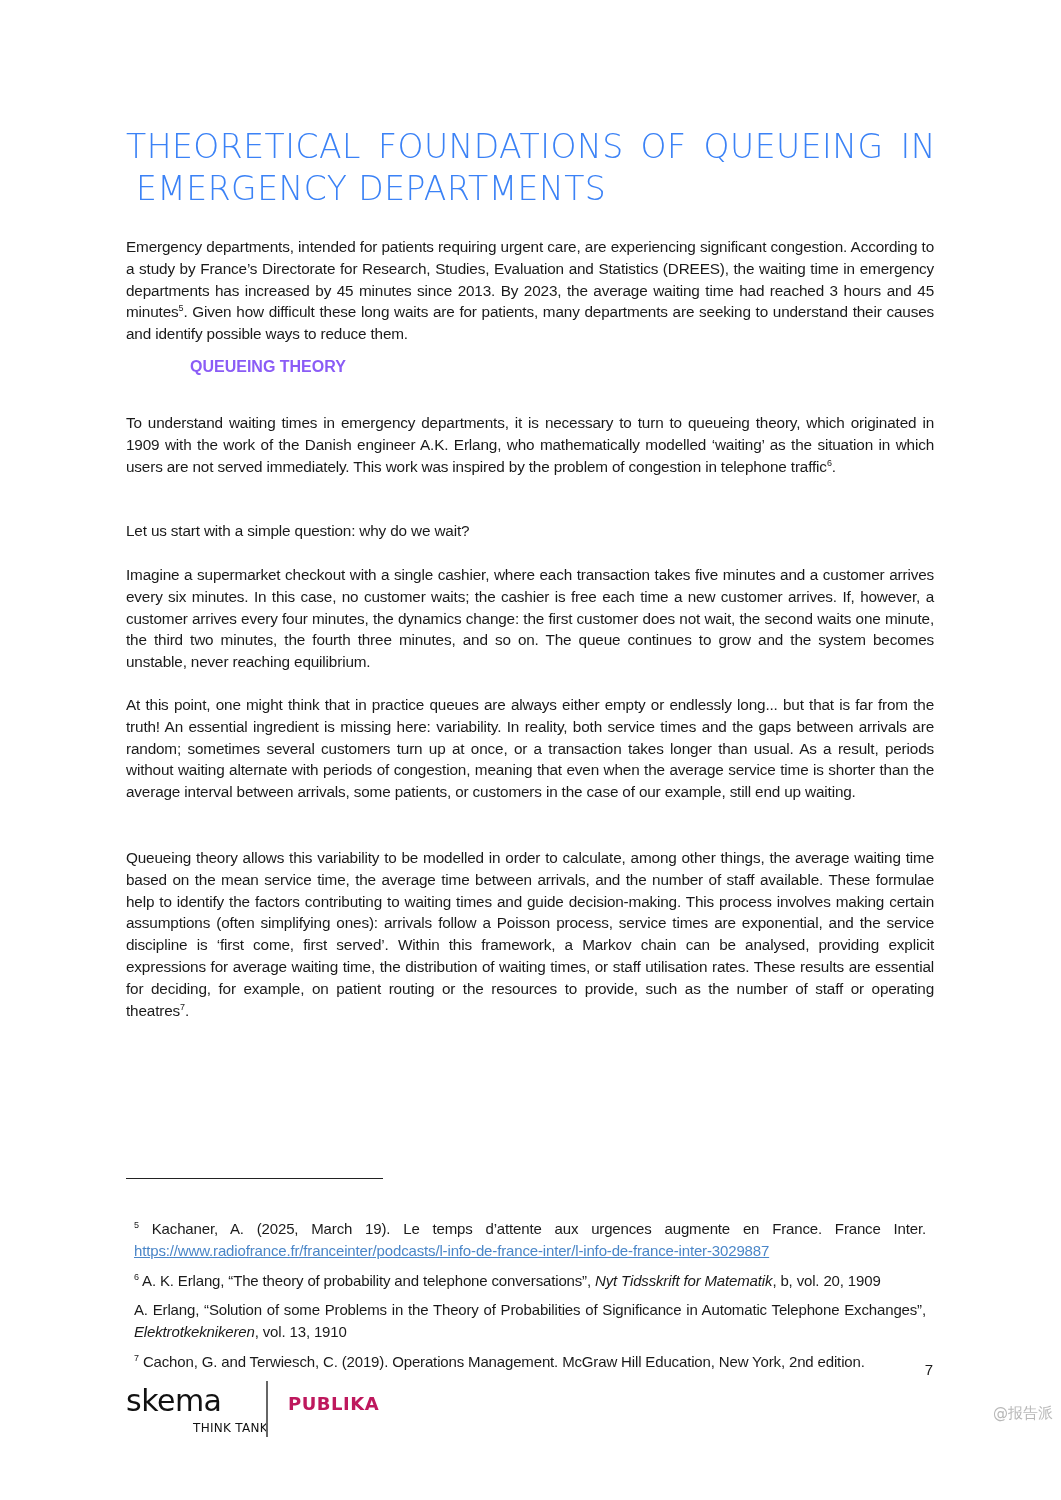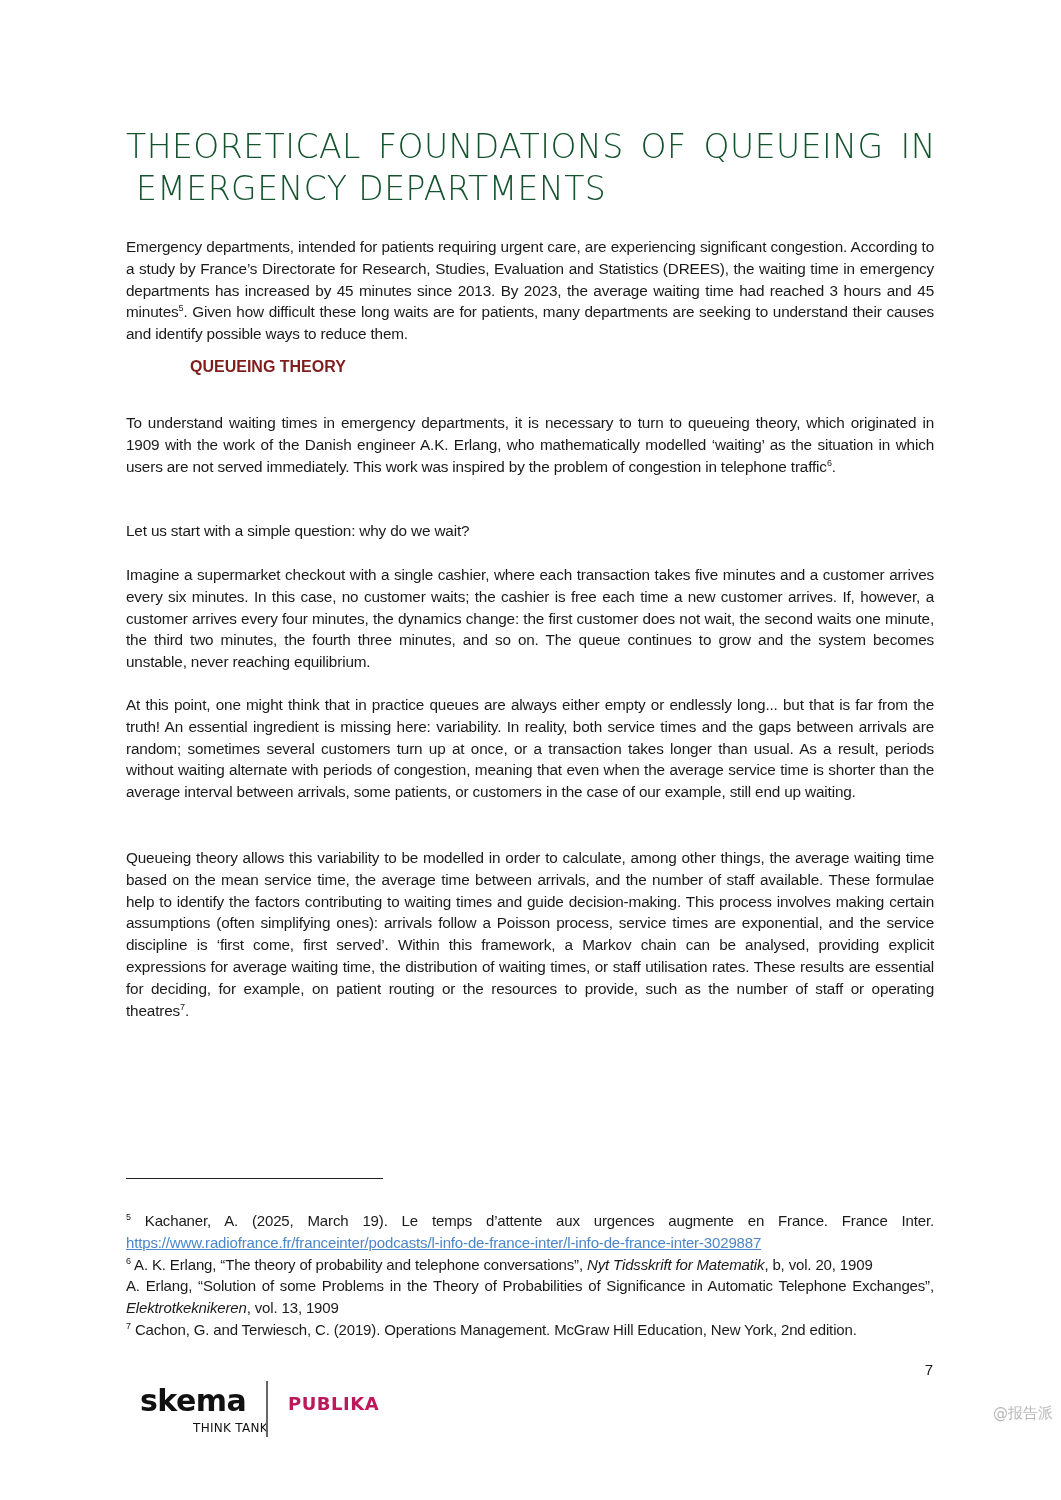--- a/index.html
+++ b/index.html
@@ -4,53 +4,53 @@
 <style>
   html, body { margin: 0; padding: 0; background: #ffffff; }
   body {
     width: 1061px; height: 1500px; position: relative; overflow: hidden;
     font-family: "Liberation Sans", sans-serif; color: #1a1a1a;
   }
   .page-title {
     position: absolute; left: 126px; top: 126px; width: 810px;
     font-family: "DejaVu Sans", sans-serif; font-weight: 200;
     font-size: 33px; line-height: 42px; letter-spacing: 0.5px;
-    color: #14532d; text-align: justify; text-align-last: left;
+    color: #3b82f6; text-align: justify; text-align-last: left;
   }
   .title-line { display: block; text-align: justify; text-align-last: justify; }
   .title-line.last { text-align-last: left; margin-left: 10px; }
   .body-text {
     position: absolute; left: 126px; width: 808px;
     font-family: "Liberation Sans", sans-serif; font-size: 15.3px; line-height: 21.8px;
     text-align: justify; color: #1a1a1a; letter-spacing: -0.15px; margin-top: 8px;
   }
   .heading {
     position: absolute; left: 190px; top: 358px;
     font-family: "Liberation Sans", sans-serif; font-weight: bold; font-size: 16px;
-    color: #7f1d1d;
+    color: #8b5cf6;
   }
   sup { font-size: 9px; line-height: 0; vertical-align: super; }
   .fn-rule {
     position: absolute; left: 126px; top: 1178px; width: 257px; height: 1px; background: #222;
   }
   .footnotes {
     position: absolute; left: 126px; top: 1210px; width: 808px;
     font-family: "Liberation Sans", sans-serif; font-size: 15px; line-height: 21.8px;
     text-align: justify; color: #1a1a1a; letter-spacing: -0.15px;
   }
-  .footnotes p { margin: 0; }
+  .footnotes p { margin: 8px; }
   .fn-link { color: #4a86c8; text-decoration: underline; }
   .page-number {
     position: absolute; right: 128px; top: 1361px; font-size: 15px;
     font-family: "Liberation Sans", sans-serif; color: #1a1a1a;
   }
   .logo-skema {
     position: absolute; left: 126px; top: 1386px;
-    font-family: "DejaVu Sans", sans-serif; font-weight: bold; font-size: 30px;
-    letter-spacing: -0.5px; color: #111; line-height: 30px; margin-left: 14px;
+    font-family: "DejaVu Sans", sans-serif; font-weight: normal; font-size: 30px;
+    letter-spacing: -0.5px; color: #111; line-height: 30px;
   }
   .logo-skema-sub {
     position: absolute; left: 193px; top: 1421px;
     font-family: "DejaVu Sans", sans-serif; font-weight: normal; font-size: 12px; color: #111;
     letter-spacing: 0.3px;
   }
   .logo-divider {
     position: absolute; left: 266px; top: 1381px; width: 1.5px; height: 56px; background: #666;
   }
   .logo-publika {
@@ -83,21 +83,21 @@
 
 <div class="body-text" style="top:686px;">At this point, one might think that in practice queues are always either empty or endlessly long... but that is far from the truth! An essential ingredient is missing here: variability. In reality, both service times and the gaps between arrivals are random; sometimes several customers turn up at once, or a transaction takes longer than usual. As a result, periods without waiting alternate with periods of congestion, meaning that even when the average service time is shorter than the average interval between arrivals, some patients, or customers in the case of our example, still end up waiting.</div>
 
 <div class="body-text" style="top:839px;"><span>Queueing theory allows this variability to be modelled in order to calculate, among other things, the average waiting time based on the mean service time, the average time between arrivals, and the number of staff available. These formulae help to identify the factors contributing to waiting times and guide decision-making. This process involves making certain assumptions (often simplifying ones): arrivals follow a Poisson process, service times are exponential, and the service discipline is ‘first come, first served’. Within this framework, a Markov chain can be analysed, providing explicit expressions for average waiting time, the distribution of waiting times, or staff utilisation rates. These results are essential for deciding, for example, on patient routing or the resources to provide, such as the number of staff or operating theatres</span><sup>7</sup><span>.</span></div>
 
 <div class="fn-rule"></div>
 
 <div class="footnotes">
   <p><sup>5</sup><span> Kachaner, A. (2025, March 19). Le temps d’attente aux urgences augmente en France. France Inter. </span><a class="fn-link">https://www.radiofrance.fr/franceinter/podcasts/l-info-de-france-inter/l-info-de-france-inter-3029887</a></p>
   <p><sup>6</sup><span> A. K. Erlang, “The theory of probability and telephone conversations”, </span><i>Nyt Tidsskrift for Matematik</i><span>, b, vol. 20, 1909</span></p>
-  <p><span>A. Erlang, “Solution of some Problems in the Theory of Probabilities of Significance in Automatic Telephone Exchanges”, </span><i>Elektrotkeknikeren</i><span>, vol. 13, 1909</span></p>
+  <p><span>A. Erlang, “Solution of some Problems in the Theory of Probabilities of Significance in Automatic Telephone Exchanges”, </span><i>Elektrotkeknikeren</i><span>, vol. 13, 1910</span></p>
   <p><sup>7</sup><span> Cachon, G. and Terwiesch, C. (2019). Operations Management. McGraw Hill Education, New York, 2nd edition.</span></p>
 </div>
 
 <div class="page-number">7</div>
 
 <div class="logo-skema">skema</div>
 <div class="logo-skema-sub">THINK TANK</div>
 <div class="logo-divider"></div>
 <div class="logo-publika">PUBLIKA</div>
 

